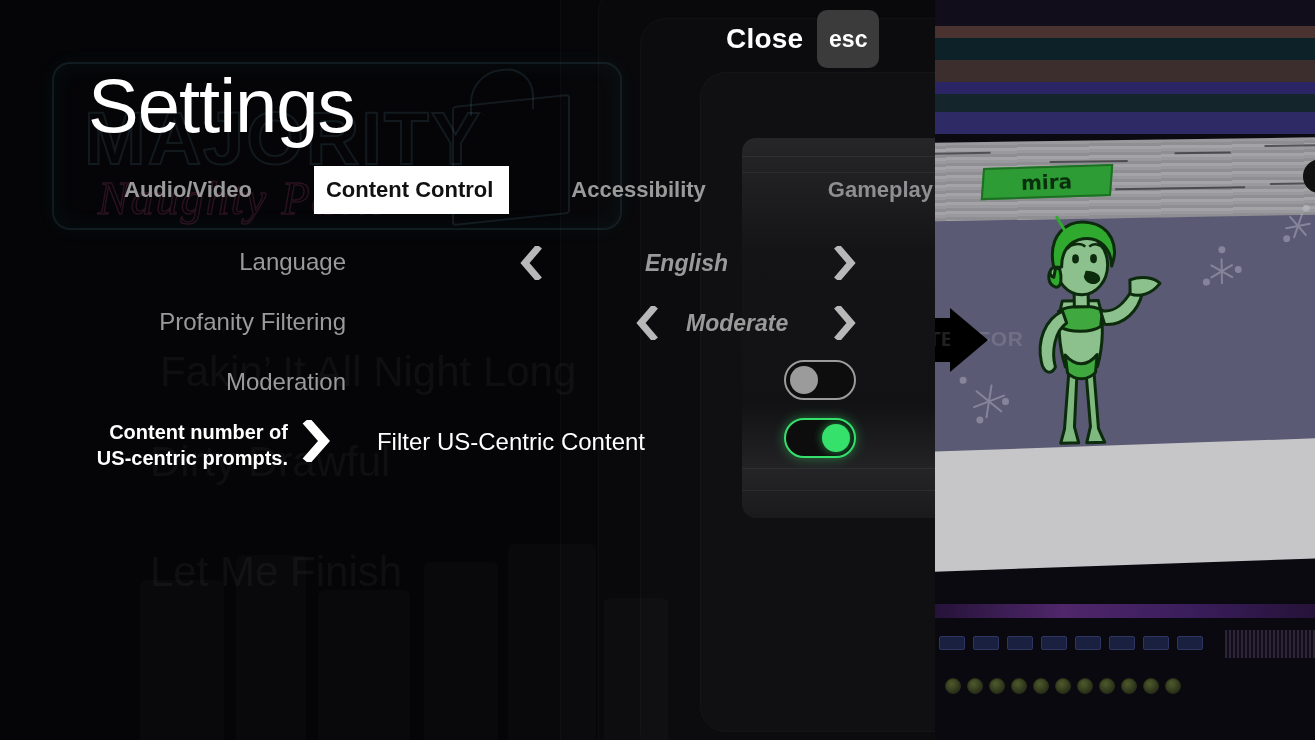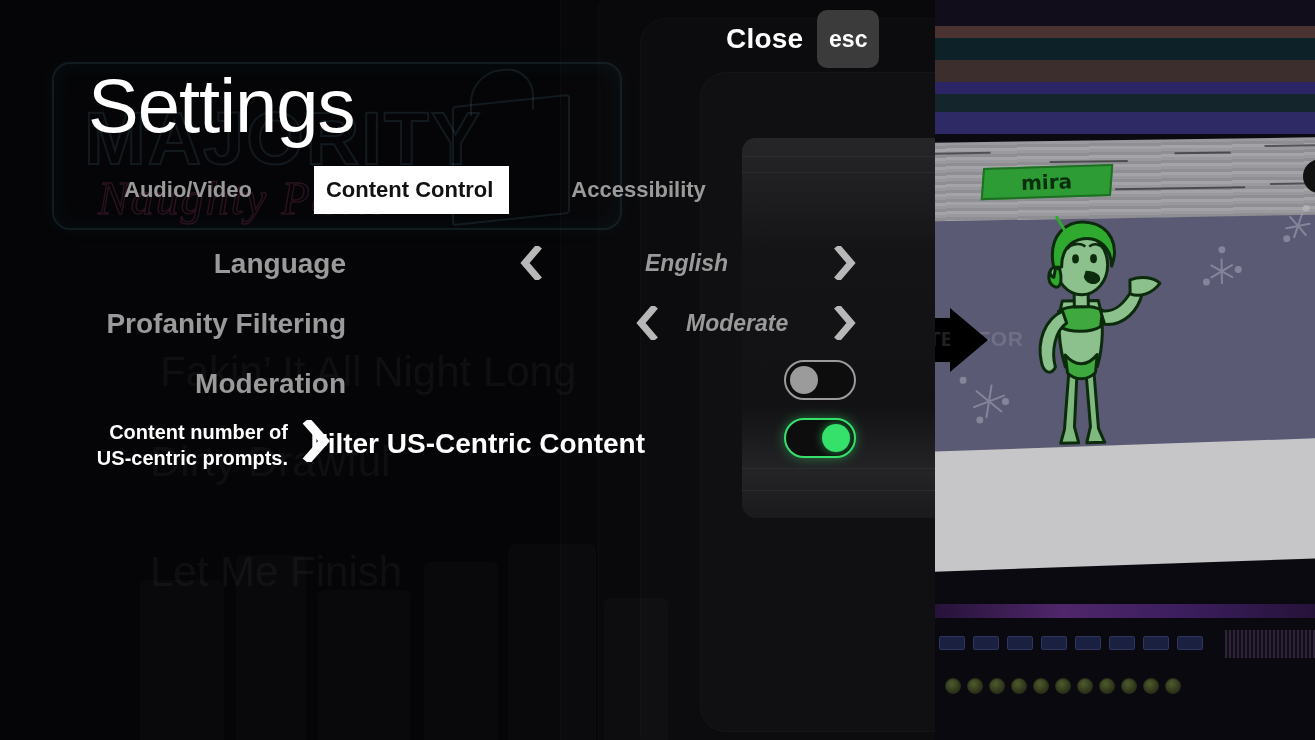--- a/index.html
+++ b/index.html
@@ -188,21 +188,21 @@
   .tab.t-gameplay { color:#8f8f92; }
   .tab-gap-a { width:46px; }
   .tab-gap-b { width:46px; }
   .tab-gap-c { width:90px; }
 
   .rows { position:absolute; left:0; top:236px; width:935px; }
   .row { position:relative; height:60px; }
 
   .row-label {
     position:absolute; right:0; top:12px;
-    font-size:28px; font-weight:700; color:#9a9a9a; white-space:nowrap;
+    font-size:24px; font-weight:400; color:#9a9a9a; white-space:nowrap;
   }
   .row-label.sel { color:#fff; }
 
   .chev {
     position:absolute; width:28px; height:34px;
   }
   .chev svg { width:100%; height:100%; display:block; }
 
   .row-value {
     position:absolute; top:14px;
@@ -393,20 +393,21 @@
 
     <div class="settings-title">Settings</div>
 
     <div class="tabs">
       <div class="tab">Audio/Video</div>
       <div class="tab-gap-a"></div>
       <div class="tab active">Content Control</div>
       <div class="tab-gap-b"></div>
       <div class="tab">Accessibility</div>
       <div class="tab-gap-c"></div>
+      <div class="tab t-gameplay">Gameplay</div>
     </div>
 
     <div class="rows">
 
       <div class="row">
         <div class="row-label" style="right:589px;">Language</div>
         <div class="chev" style="left:516px; top:10px;">
           <svg viewBox="0 0 28 34">
               <path d="M21 3 L9 17 L21 31" fill="none" stroke="#b8b8b8" stroke-width="7" stroke-linecap="square" stroke-linejoin="miter"></path>
             </svg>

